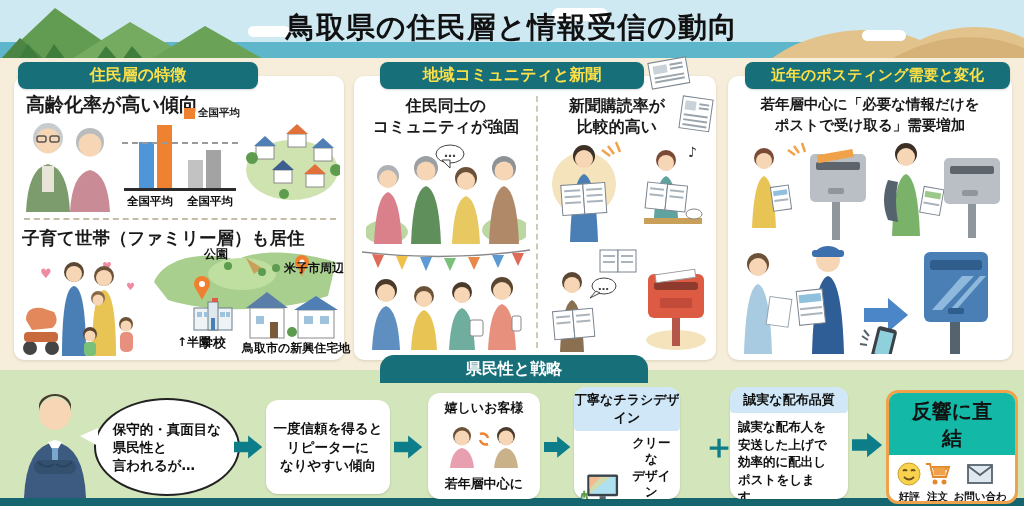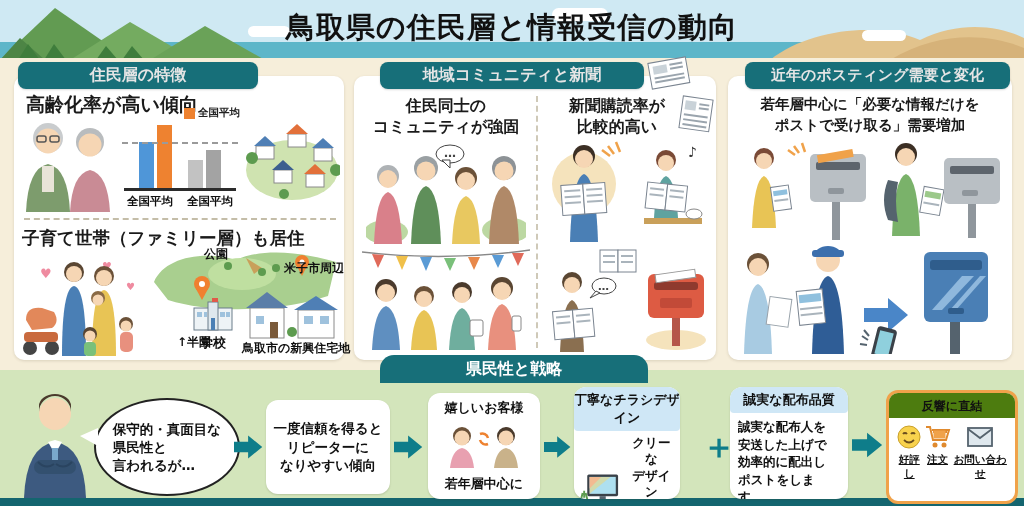--- a/index.html
+++ b/index.html
@@ -11,21 +11,21 @@
   
   .sea-strip{left:0;top:42px;width:1024px;height:18px;background:#5db6c9;}
   .band-cream{left:0;top:58px;width:1024px;height:312px;background:#f6eeda;}
   .band-green{left:0;top:370px;width:1024px;height:130px;background:#d3e5bb;}
   .footer-strip{left:0;top:498px;width:1024px;height:8px;background:#14656f;}
   .page-title{left:0;top:8px;width:1024px;text-align:center;font-size:29px;font-weight:bold;color:#111;letter-spacing:1px;}
   .cloud{background:#fff;border-radius:20px;}
 
   
   .panel{background:#fff;border-radius:10px;box-shadow:0 1px 3px rgba(90,80,50,.18);}
-  .panel-header{background:#176f79;color:#e5e5e5;font-weight:bold;text-align:center;border-radius:8px;
+  .panel-header{background:#176f79;color:#fde047;font-weight:bold;text-align:center;border-radius:8px;
     display:flex;align-items:center;justify-content:center;box-shadow:0 1px 2px rgba(0,0,0,.15);}
   .h1b{font-weight:bold;color:#1a1a1a;}
   .dashed-sep{border-top:2px dashed #c4bda8;}
   .v-dash{border-left:2px dashed #cfc9b8;}
 
   
   .chart{left:120px;top:106px;width:120px;height:108px;}
   .chart-legend{position:absolute;right:0;top:0;display:flex;gap:3px;align-items:center;font-size:10.5px;font-weight:bold;color:#222;}
   .swatch{width:11px;height:11px;display:inline-block;}
   .chart-plot{position:absolute;left:4px;top:16px;width:112px;height:66px;border-bottom:3px solid #2b2b2b;
@@ -40,21 +40,21 @@
   
   .pill-header{left:380px;top:355px;width:268px;height:28px;background:#176f79;color:#fff;font-weight:bold;font-size:16px;
     border-radius:14px 14px 0 0;display:flex;align-items:center;justify-content:center;z-index:5;}
   .bubble{background:#fff;border:2.5px solid #222;border-radius:50%;display:flex;align-items:center;justify-content:center;}
   .bubble-tail{width:0;height:0;border-top:8px solid transparent;border-bottom:10px solid transparent;border-right:18px solid #fff;}
   .flow-box{background:#fff;border-radius:12px;box-shadow:0 1px 2px rgba(60,70,40,.2);}
   .flow-text{font-weight:bold;color:#111;text-align:center;}
   .step-header{background:#cfe7f6;font-weight:bold;color:#111;text-align:center;border-radius:4px;}
   .plus-sign{color:#0e7d8a;font-size:34px;font-weight:bold;}
   .result-box{background:#fff;border:3px solid #f0a24a;border-radius:12px;overflow:hidden;}
-  .result-header{background:#4d7c0f;font-weight:bold;font-size:12px;color:#111;text-align:center;padding:5px 16px 3px;}
+  .result-header{background:#14b8a6;font-weight:bold;font-size:20px;color:#111;text-align:center;padding:5px 16px 3px;}
   .result-items{display:flex;justify-content:space-around;padding:6px 6px 4px;}
   .result-item{display:flex;flex-direction:column;align-items:center;gap:3px;font-size:10.5px;font-weight:bold;color:#111;text-align:center;text-decoration:underline;}
 </style>
 </head>
 <body>
 
 <div class="canvas">
 
   <div class="abs sea-strip"></div>
   <svg class="abs" style="left:0;top:0;" width="270" height="60" viewBox="0 0 270 60">

